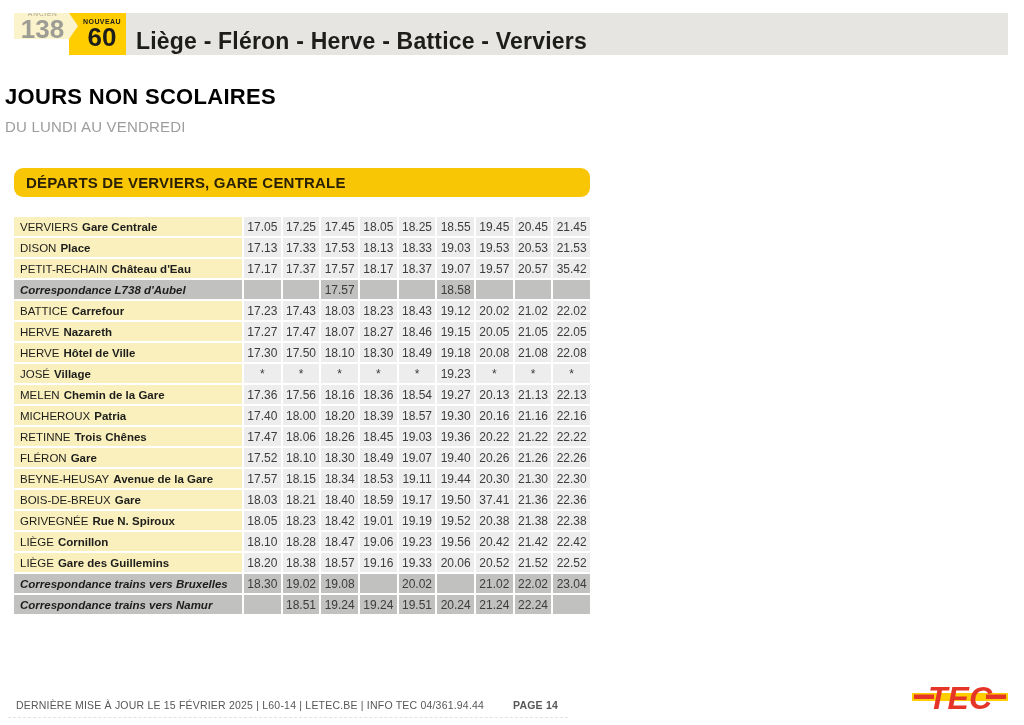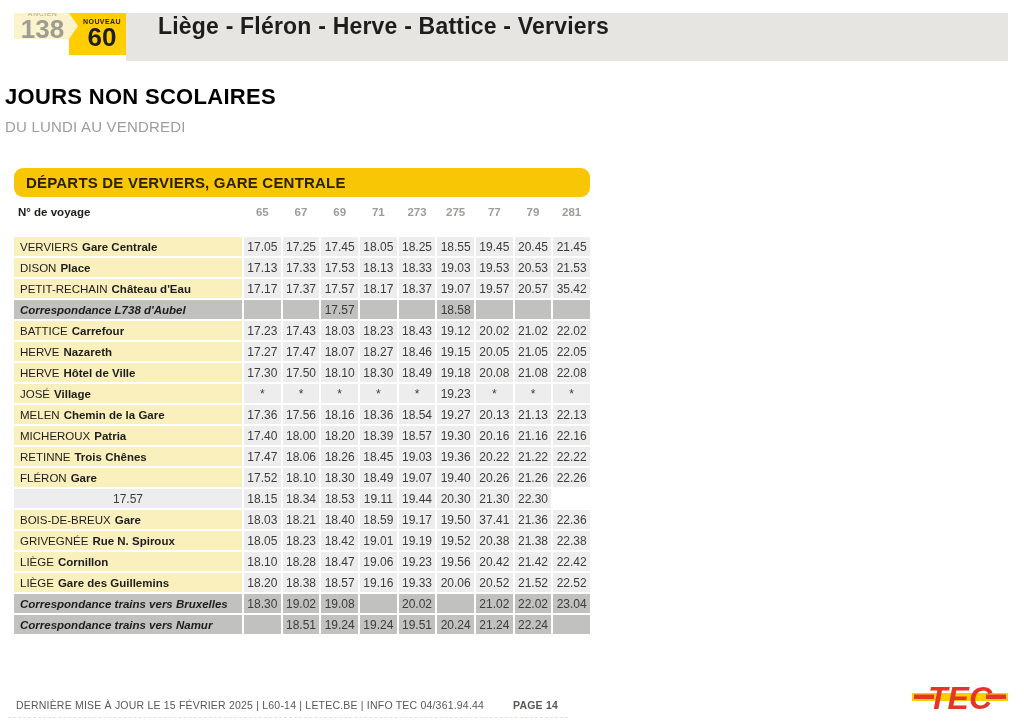--- a/index.html
+++ b/index.html
@@ -18,21 +18,21 @@
   }
   .badge-old .badge-label { font-size:7px; font-weight:bold; letter-spacing:.5px; color:#c2bca0; }
   .badge-old .badge-number { font-size:26px; font-weight:bold; line-height:.95; color:#9d9d95; }
   .badge-new {
     width:57px; height:42px; margin-left:-9px; background:#ffcd00;
     display:flex; flex-direction:column; align-items:center; justify-content:center; padding-left:9px;
   }
   .badge-new .badge-label { font-size:7px; font-weight:bold; letter-spacing:.4px; color:#1d1d1b; }
   .badge-new .badge-number { font-size:26px; font-weight:900; line-height:.95; color:#1d1d1b; }
   .route-bar {
-    flex:1; height:48px; background:#e6e5e2; display:flex; align-items:flex-start; padding-left:32px;
+    flex:1; height:42px; background:#e6e5e2; display:flex; align-items:flex-end; padding-left:10px;
   }
   .route-title { font-size:23px; font-weight:bold; color:#1d1d1b; letter-spacing:.2px; }
 
   
   .section-head { position:absolute; top:84px; left:5px; }
   .section-title { font-size:22px; font-weight:900; color:#000; letter-spacing:.3px; }
   .section-subtitle { margin-top:8px; font-size:15px; color:#9d9d9c; letter-spacing:.2px; }
 
   
   .timetable { position:absolute; top:168px; left:14px; width:576px; }
@@ -88,32 +88,20 @@
 
   <div class="section-head">
     <div class="section-title">JOURS NON SCOLAIRES</div>
     <div class="section-subtitle">DU LUNDI AU VENDREDI</div>
   </div>
 
   <div class="timetable">
     <div class="tt-titlebar">
       <div class="tt-title">DÉPARTS DE VERVIERS, GARE CENTRALE</div>
     </div>
-    <div class="trow head">
-      <div class="cell head-label">N° de voyage</div>
-    <div class="cell trip-num">65</div>
-        <div class="cell trip-num">67</div>
-        <div class="cell trip-num">69</div>
-        <div class="cell trip-num">71</div>
-        <div class="cell trip-num">273</div>
-        <div class="cell trip-num">275</div>
-        <div class="cell trip-num">77</div>
-        <div class="cell trip-num">79</div>
-        <div class="cell trip-num">281</div>
-      </div>
     <div class="trow head notes">
     <div class="cell"></div>
         <div class="cell"></div>
         <div class="cell"></div>
         <div class="cell"></div>
         <div class="cell"></div>
         <div class="cell"></div>
         <div class="cell"></div>
         <div class="cell"></div>
         <div class="cell"></div>
@@ -290,20 +278,24 @@
           <div class="cell time">18.10</div>
           <div class="cell time">18.30</div>
           <div class="cell time">18.49</div>
           <div class="cell time">19.07</div>
           <div class="cell time">19.40</div>
           <div class="cell time">20.26</div>
           <div class="cell time">21.26</div>
           <div class="cell time">22.26</div>
         </div>
         <div class="trow stop">
+          <div class="cell label">
+            <span class="place">BEYNE-HEUSAY</span>
+            <span class="stopname">Avenue de la Gare</span>
+          </div>
           <div class="cell time">17.57</div>
           <div class="cell time">18.15</div>
           <div class="cell time">18.34</div>
           <div class="cell time">18.53</div>
           <div class="cell time">19.11</div>
           <div class="cell time">19.44</div>
           <div class="cell time">20.30</div>
           <div class="cell time">21.30</div>
           <div class="cell time">22.30</div>
         </div>

